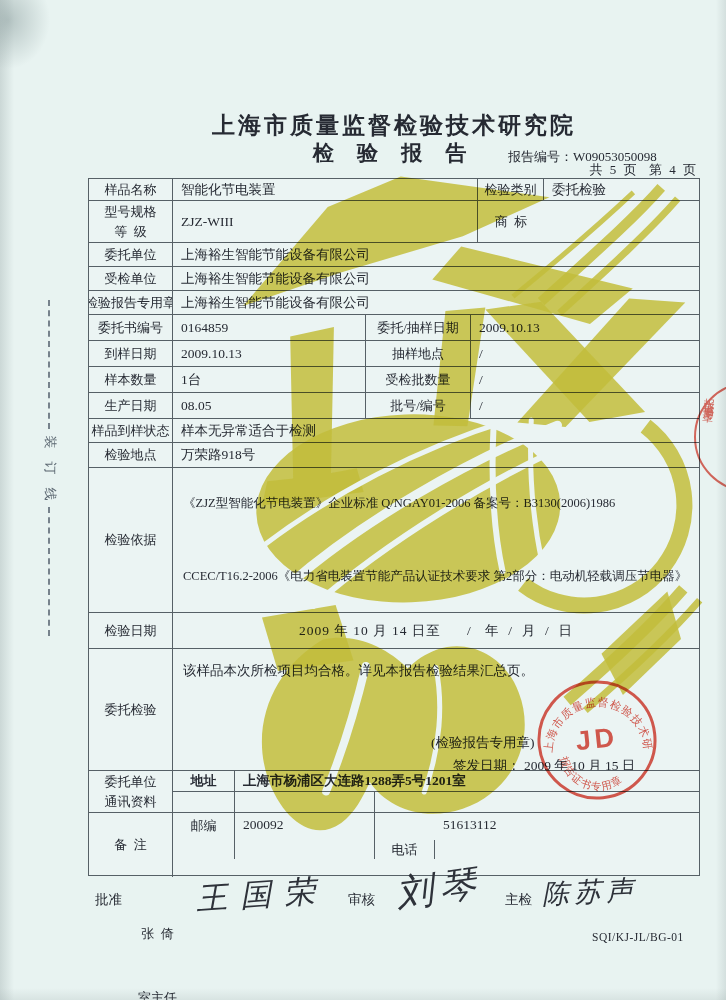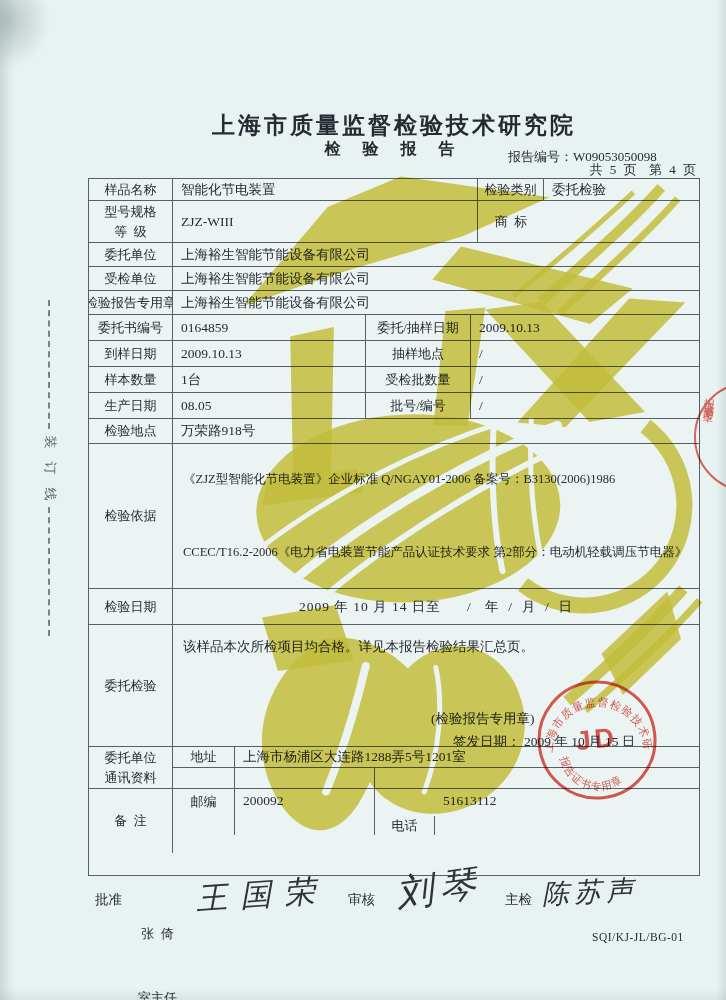--- a/index.html
+++ b/index.html
@@ -19,21 +19,21 @@
       linear-gradient(0deg, rgba(150,165,165,.2) 0px, rgba(150,165,165,0) 12px),
       var(--paper);
     font-family:"Liberation Serif","DejaVu Serif",serif;
     color:var(--ink);
     overflow:hidden;
   }
   
   .inst-title{position:absolute;left:88px;top:110px;width:612px;text-align:center;
     font-size:23px;font-weight:700;letter-spacing:3px;white-space:pre;}
   .doc-title{position:absolute;left:88px;top:139px;width:612px;text-align:center;
-    font-size:16px;font-weight:700;letter-spacing:9px;white-space:pre;}
+    font-size:21px;font-weight:700;letter-spacing:9px;white-space:pre;}
   .report-no{position:absolute;left:508px;top:148px;font-size:13px;white-space:pre;font-weight:400;}
   .pagination{position:absolute;left:88px;top:161px;width:610px;text-align:right;
     font-size:13px;letter-spacing:2px;white-space:pre;}
   
   .bind-line{position:absolute;left:40px;top:300px;height:336px;width:18px;
     display:flex;flex-direction:column;align-items:center;}
   .bind-dash{width:0;border-left:2px dashed #76828c;flex:1;}
   .bind-char{font-size:13px;color:#5a6670;transform:rotate(90deg);margin:4px 0;white-space:pre;}
   
   .tbl{position:absolute;left:88px;top:178px;width:612px;height:698px;
@@ -49,21 +49,21 @@
   .w-lab1{width:84px;flex:none;}
   .grow{flex:1;}
   .basis .val{display:block;padding:8px 10px;line-height:1.95;font-size:12.5px;align-items:flex-start;}
   .center-val{justify-content:center;padding-left:0;letter-spacing:1px;}
   .conc-cell{position:relative;display:block;}
   .conc-text{position:absolute;left:10px;top:13px;font-size:13.5px;white-space:pre;}
   .seal-note{position:absolute;left:258px;top:85px;font-size:13.5px;white-space:pre;}
   .issue-line{position:absolute;left:280px;top:108px;font-size:13.5px;white-space:pre;}
   .sub-col{display:flex;flex-direction:column;flex:1;}
   .sub-row{display:flex;flex:1;box-sizing:border-box;}
-  .sub-row:first-child{border-bottom:1px solid var(--line);}
+  .sub-row:first-child{border-bottom:1px solid var(--line);font-weight:bold;}
   .w-sub-lab{width:62px;flex:none;}
   .w-post{width:140px;flex:none;}
   .w-tel{width:60px;flex:none;margin-top:48px;}
   
   .sig-label{position:absolute;font-size:13.5px;white-space:pre;}
   .approver{position:absolute;left:138px;top:880px;font-size:13px;line-height:1.65;text-align:center;white-space:pre;}
   .sig{position:absolute;font-style:italic;color:#2e323a;white-space:pre;}
   .sig1{left:196px;top:874px;font-size:31px;letter-spacing:13px;transform:rotate(-4deg);}
   .sig2{left:396px;top:864px;font-size:37px;letter-spacing:6px;transform:rotate(-8deg);}
   .sig3{left:542px;top:874px;font-size:27px;letter-spacing:5px;transform:rotate(-3deg);}
@@ -148,20 +148,24 @@
       <div class="c val grow">/</div>
     </div>
 
     <div class="tr" style="height:26px">
       <div class="c lab w-lab1">生产日期</div>
       <div class="c val" style="width:193px">08.05</div>
       <div class="c lab" style="width:105px">批号/编号</div>
       <div class="c val grow">/</div>
     </div>
 
+    <div class="tr" style="height:24px">
+      <div class="c lab w-lab1">样品到样状态</div>
+      <div class="c val grow">样本无异常适合于检测</div>
+    </div>
 
     <div class="tr" style="height:25px">
       <div class="c lab w-lab1">检验地点</div>
       <div class="c val grow">万荣路918号</div>
     </div>
 
     <div class="tr basis" style="height:145px">
       <div class="c lab w-lab1">检验依据</div>
       <div class="c val grow" style="align-items:center;display:flex">
         <div style="line-height:1.95;font-size:12.5px;white-space:pre-wrap">

